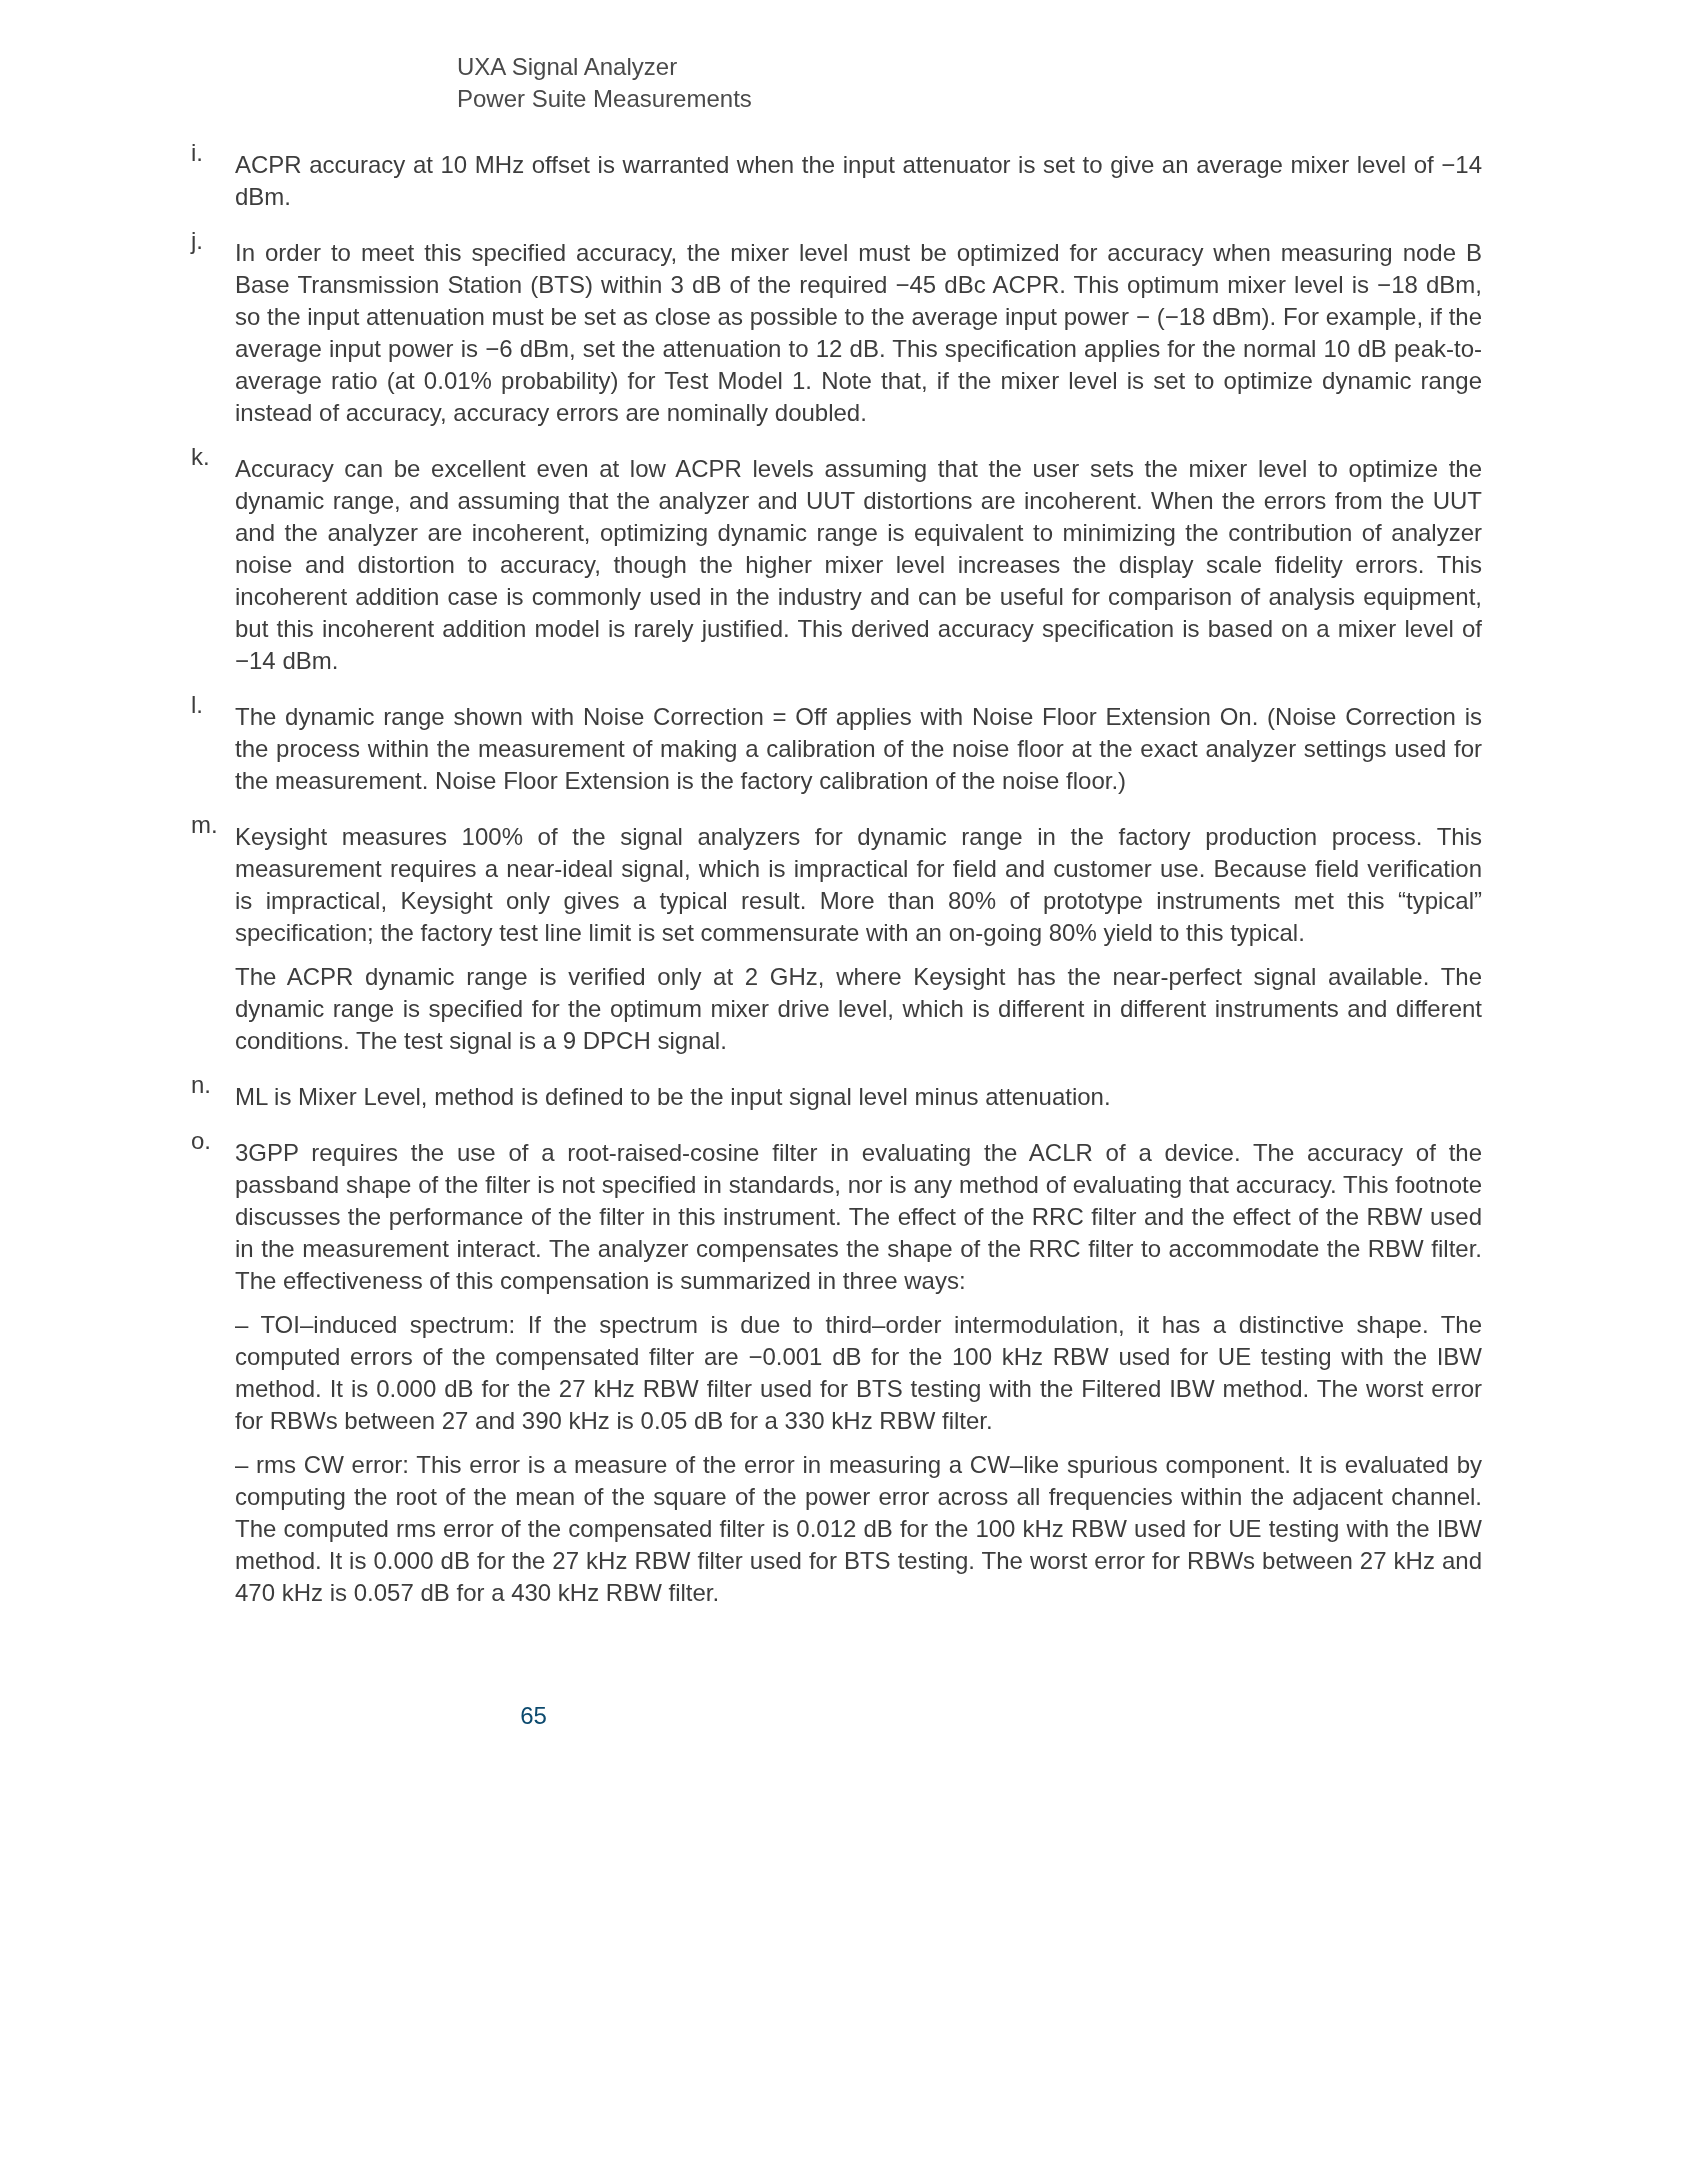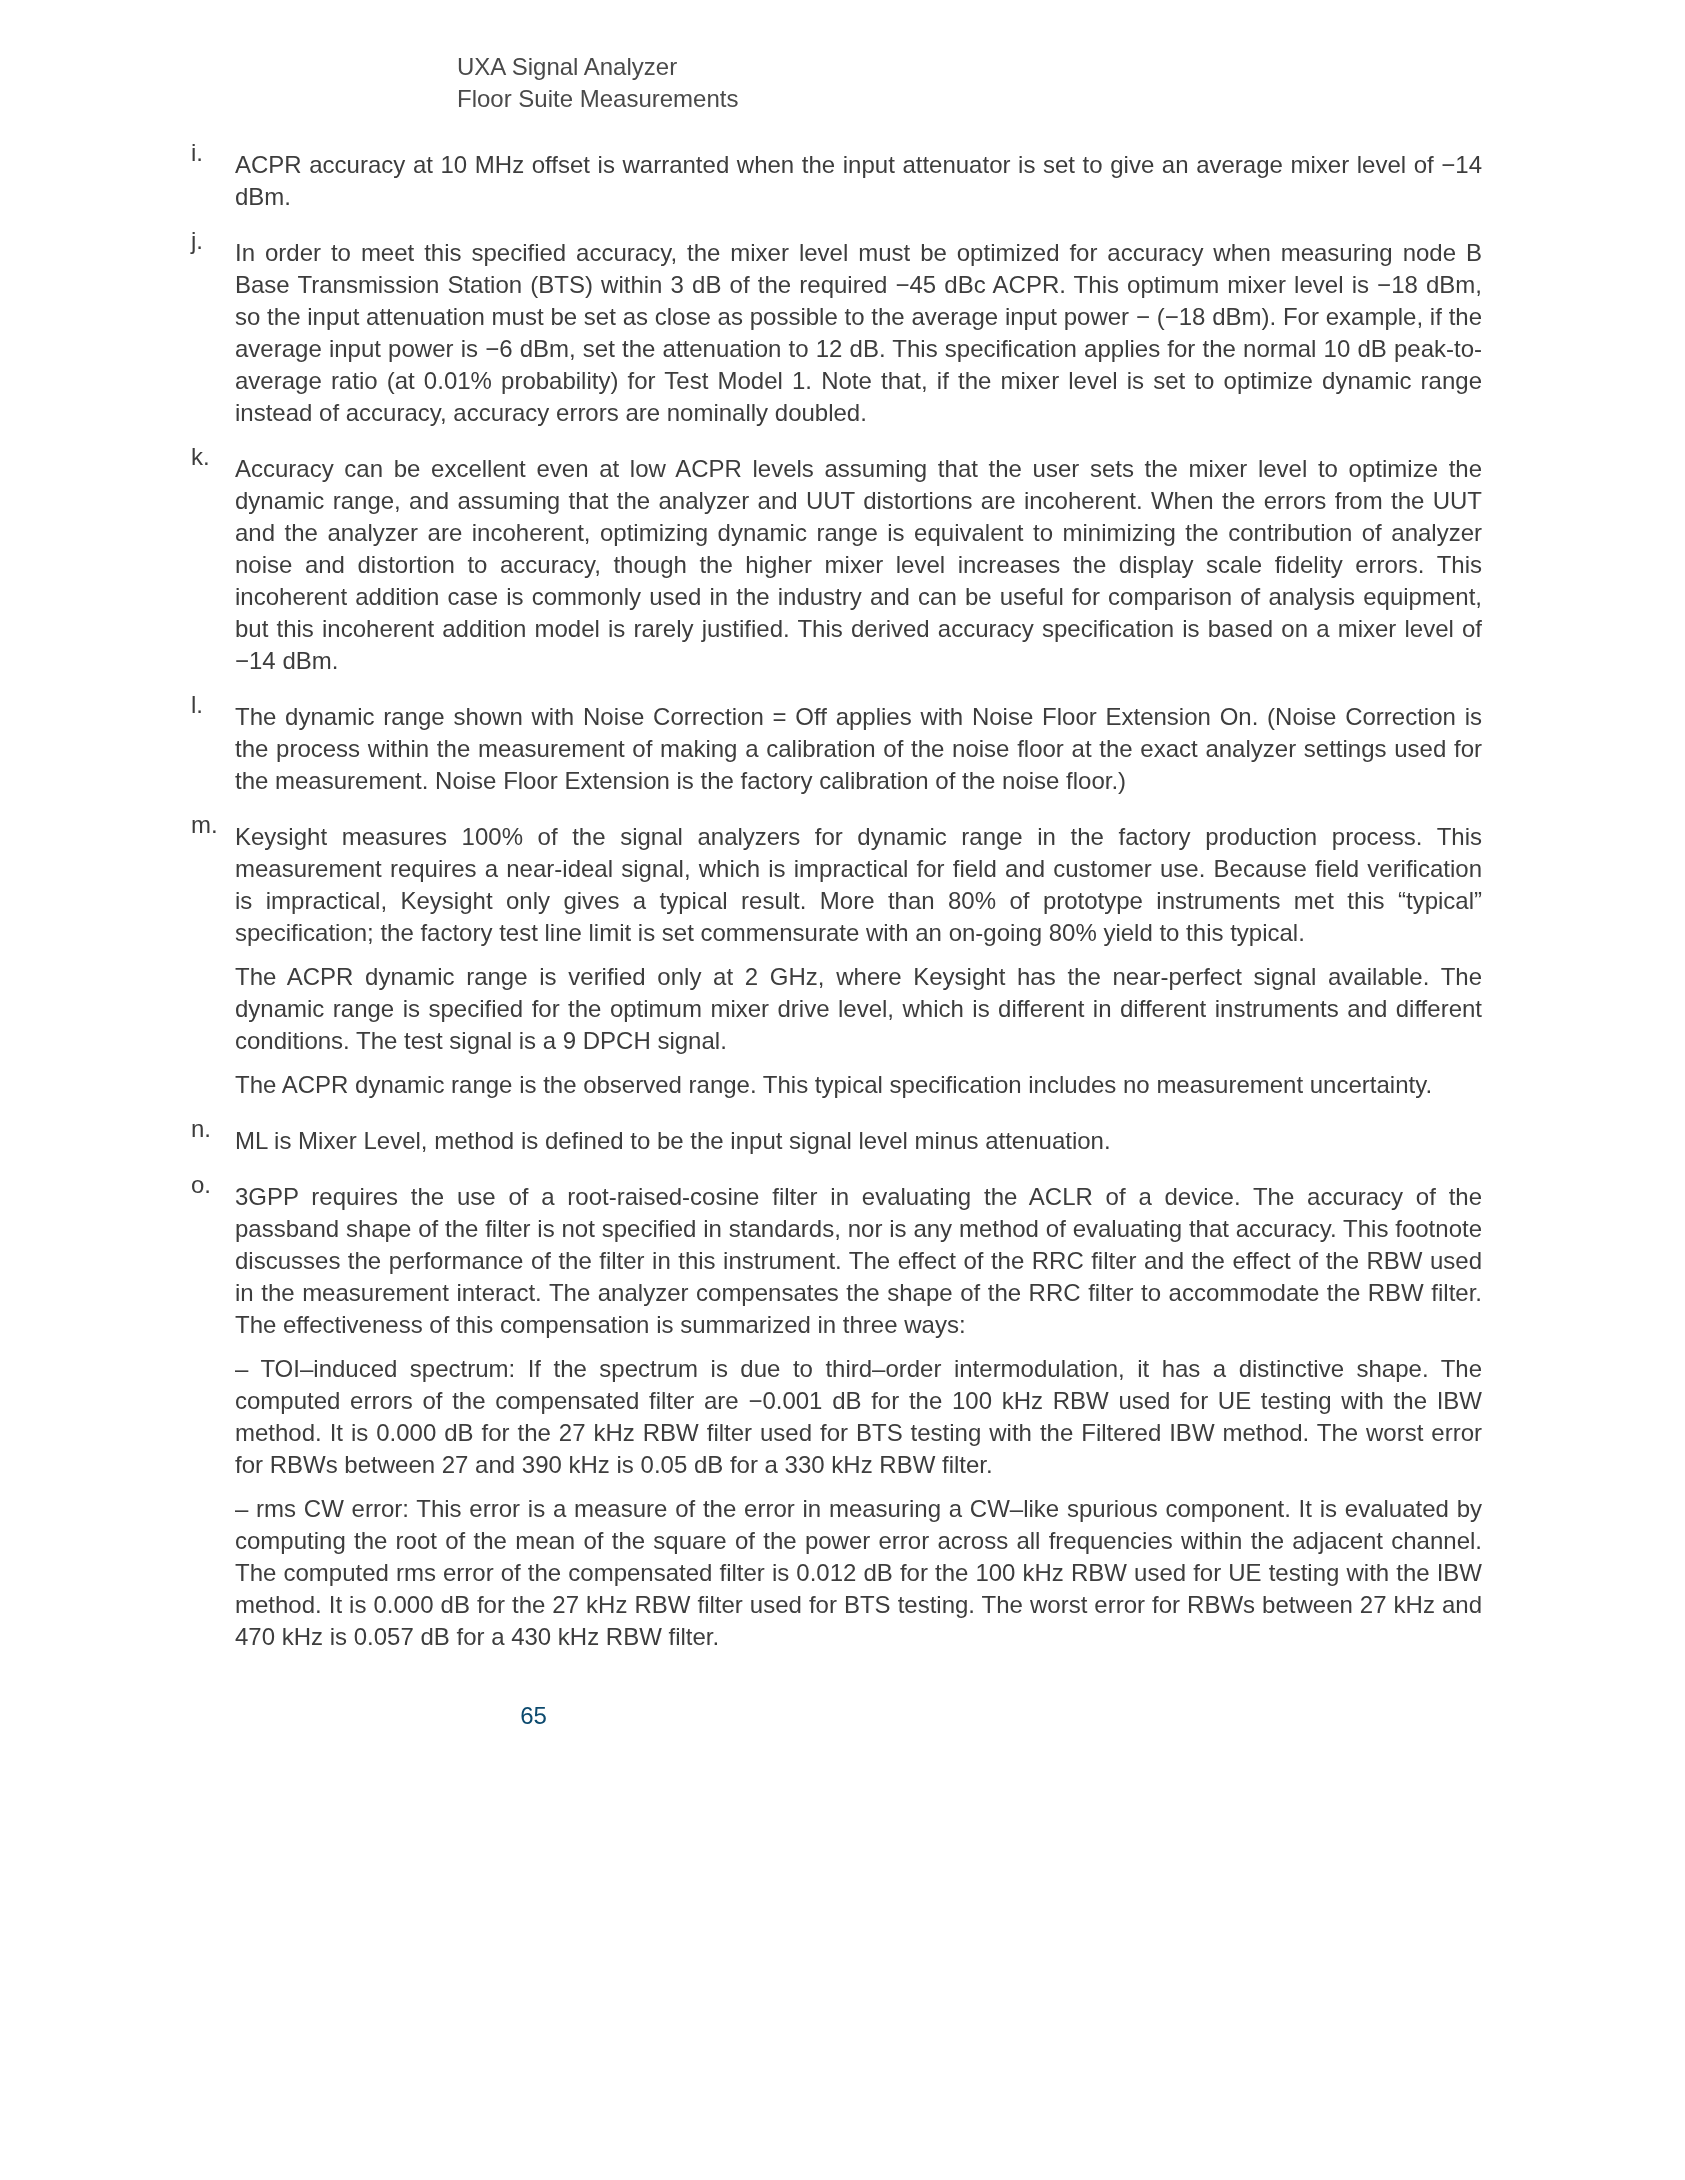--- a/index.html
+++ b/index.html
@@ -61,21 +61,21 @@
     color: #0c4a6e;
   }
 </style>
 </head>
 <body>
 
 <div class="page">
 
   <div class="doc-header">
     <div>UXA Signal Analyzer</div>
-    <div>Floor Suite Measurements</div>
+    <div>Power Suite Measurements</div>
   </div>
 
   <div class="content">
 
     <div class="fn">
       <div class="fn-label">i.</div>
       <div class="fn-body">
         <p>ACPR accuracy at 10 MHz offset is warranted when the input attenuator is set to give an average mixer level of −14 dBm.</p>
       </div>
     </div>
@@ -99,21 +99,20 @@
       <div class="fn-body">
         <p>The dynamic range shown with Noise Correction = Off applies with Noise Floor Extension On. (Noise Correction is the process within the measurement of making a calibration of the noise floor at the exact analyzer settings used for the measurement. Noise Floor Extension is the factory calibration of the noise floor.)</p>
       </div>
     </div>
 
     <div class="fn">
       <div class="fn-label">m.</div>
       <div class="fn-body">
         <p>Keysight measures 100% of the signal analyzers for dynamic range in the factory production process. This measurement requires a near-ideal signal, which is impractical for field and customer use. Because field verification is impractical, Keysight only gives a typical result. More than 80% of prototype instruments met this “typical” specification; the factory test line limit is set commensurate with an on-going 80% yield to this typical.</p>
         <p>The ACPR dynamic range is verified only at 2 GHz, where Keysight has the near-perfect signal available. The dynamic range is specified for the optimum mixer drive level, which is different in different instruments and different conditions. The test signal is a 9 DPCH signal.</p>
-        <p>The ACPR dynamic range is the observed range. This typical specification includes no measurement uncertainty.</p>
       </div>
     </div>
 
     <div class="fn">
       <div class="fn-label">n.</div>
       <div class="fn-body">
         <p>ML is Mixer Level, method is defined to be the input signal level minus attenuation.</p>
       </div>
     </div>
 

